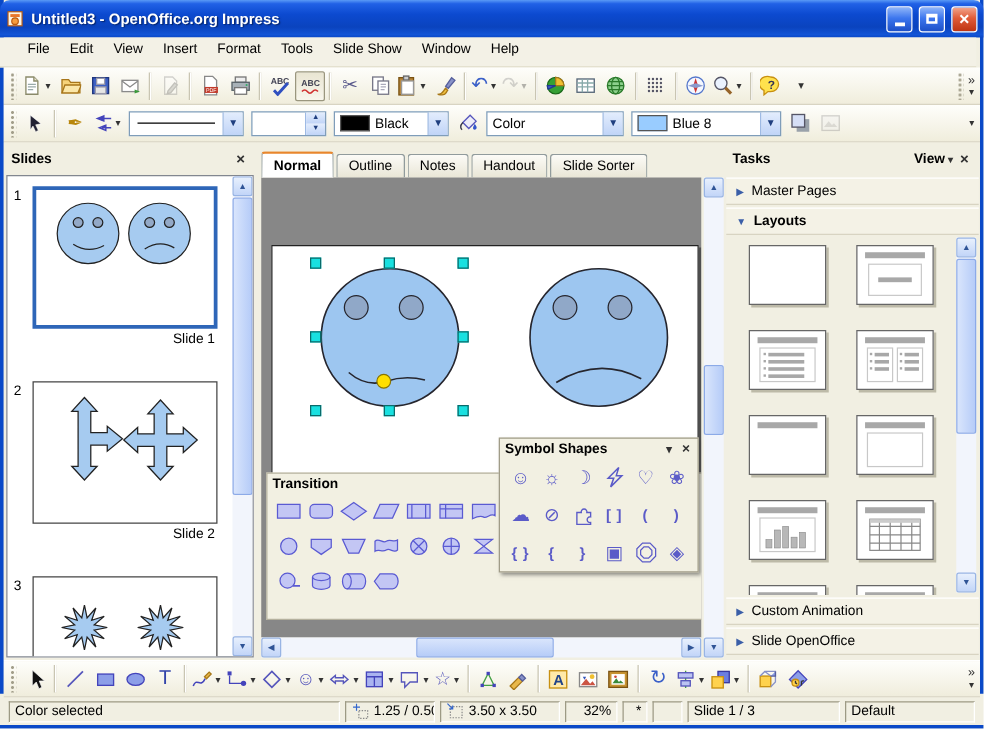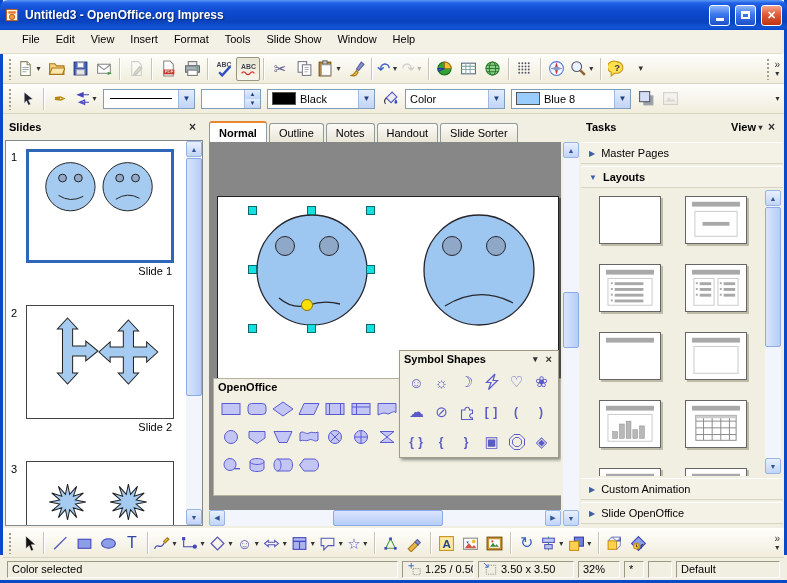--- a/index.html
+++ b/index.html
@@ -109,21 +109,21 @@
   .layoutgrid{position:absolute;left:1px;top:74px;width:202px;height:288px;background:#F1EFE2;overflow:hidden;}
   .layoutcell{position:absolute;width:62px;height:48px;background:#fff;border:1px solid #666;
     box-shadow:2px 2px 0 #BDBAA8;box-sizing:border-box;}
   
   .drawbar{top:528px;border-top:1px solid #fff;}
   .statusbar{position:absolute;left:3px;top:558px;width:781px;height:22px;display:flex;align-items:center;
     gap:4px;padding:0 4px;box-sizing:border-box;background:#F1EFE2;}
   .scell{height:17px;box-sizing:border-box;border:1px solid;border-color:#9D9A84 #FFFFFF #FFFFFF #9D9A84;
     display:flex;align-items:center;padding:0 4px;gap:3px;white-space:nowrap;overflow:hidden;}
   .scell.msg{flex:1;}
-  .scell.ctr{justify-content:flex-start;}
+  .scell.ctr{justify-content:flex-end;}
 </style>
 </head>
 <body>
 
 <div class="win">
   <div class="frame l"></div>
   <div class="frame r"></div>
   <div class="frame b"></div>
 
   <div class="titlebar">
@@ -411,35 +411,35 @@
       <span class="linepreview"></span>
       <span class="drop">▼</span>
     </div>
     <div class="combo" style="width:60px">
       <span class="val"></span>
       <span class="spincol">
           <span>▲</span>
           <span>▼</span>
         </span>
     </div>
-    <div class="combo" style="width:108px">
+    <div class="combo" style="width:92px">
       <span class="swatch" id="line-swatch" style="background: rgb(0, 0, 0);"></span>
       <span class="val">Black</span>
       <span class="drop">▼</span>
     </div>
     <div class="tbtn">
         <span class="icn">
           <svg width="17" height="17" viewBox="0 0 16 16">
             <path d="M4 7.5L9.5 2l4.5 4.5L8.5 12z" fill="#EDEDF8" stroke="#5555BB"></path>
             <path d="M4 7.5c-2.5 2.5-1.5 5-.5 5.5" fill="none" stroke="#334"></path>
             <path d="M13 8.5c1.2 1.8 2 3 1 4s-2.8.3-2.2-1.6z" fill="#3355CC"></path>
           </svg>
         </span>
       </div>
-    <div class="combo" style="width:100px">
+    <div class="combo" style="width:110px">
       <span class="val">Color</span>
       <span class="drop">▼</span>
     </div>
     <div class="combo" style="width:120px">
       <span class="swatch" id="fill-swatch" style="background: rgb(153, 204, 255);"></span>
       <span class="val">Blue 8</span>
       <span class="drop">▼</span>
     </div>
     <div class="tbtn">
         <span class="icn">
@@ -538,21 +538,21 @@
           <div class="handle" style="left: 157px; top: 64px; background: rgb(25, 224, 224);"></div>
           <div class="handle" style="left: 39px; top: 123px; background: rgb(25, 224, 224);"></div>
           <div class="handle" style="left: 157px; top: 123px; background: rgb(25, 224, 224);"></div>
           <div class="handle" style="left: 39px; top: 182px; background: rgb(25, 224, 224);"></div>
           <div class="handle" style="left: 98px; top: 182px; background: rgb(25, 224, 224);"></div>
           <div class="handle" style="left: 157px; top: 182px; background: rgb(25, 224, 224);"></div>
         </div>
 
       <div class="palette flowpal">
         <div class="ptitle">
-            <span>OpenOffice</span>
+            <span>Transition</span>
           </div>
         <div id="flow-rows">
             <div class="cellrow">
               <div class="shapecell">
                 <svg width="24" height="18" viewBox="0 0 24 18">
                   <rect x="3" y="3.5" width="18" height="11" fill="#C3C6F4" stroke="#5A5AD2"></rect>
                 </svg>
               </div>
               <div class="shapecell">
                 <svg width="24" height="18" viewBox="0 0 24 18">
@@ -1090,17 +1090,20 @@
       </div>
     <div class="scell ctr" style="width:42px">
         <span>32%</span>
       </div>
     <div class="scell ctr" style="width:20px">
         <span>*</span>
       </div>
     <div class="scell" style="width:24px">
         <span></span>
       </div>
+    <div class="scell" style="width:122px">
+        <span>Slide 1 / 3</span>
+      </div>
     <div class="scell" style="width:104px">
         <span>Default</span>
       </div>
   </div>
 </div>
 
 </body></html>

